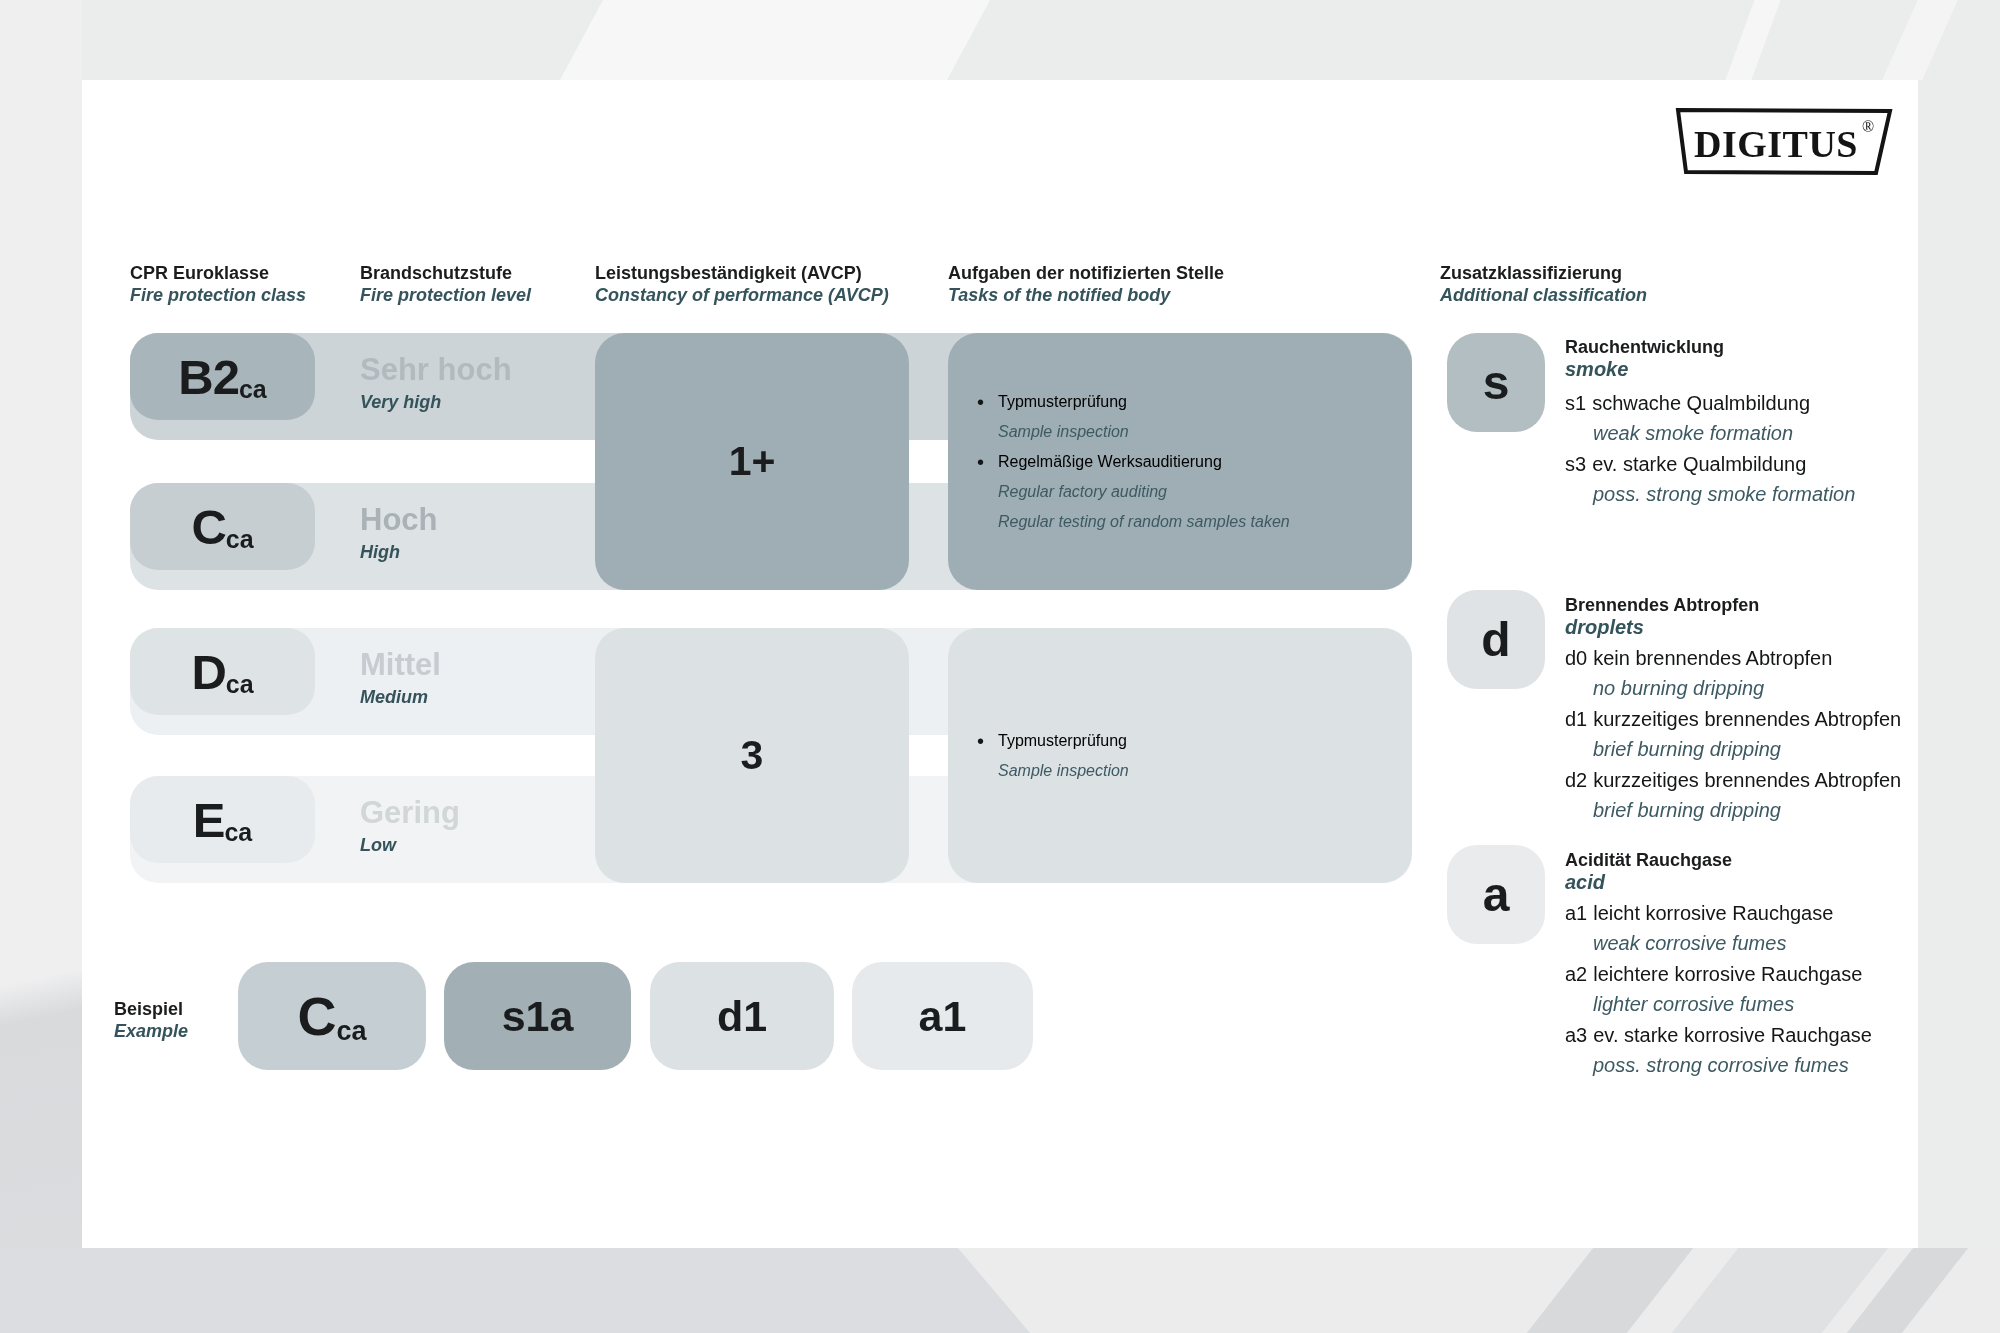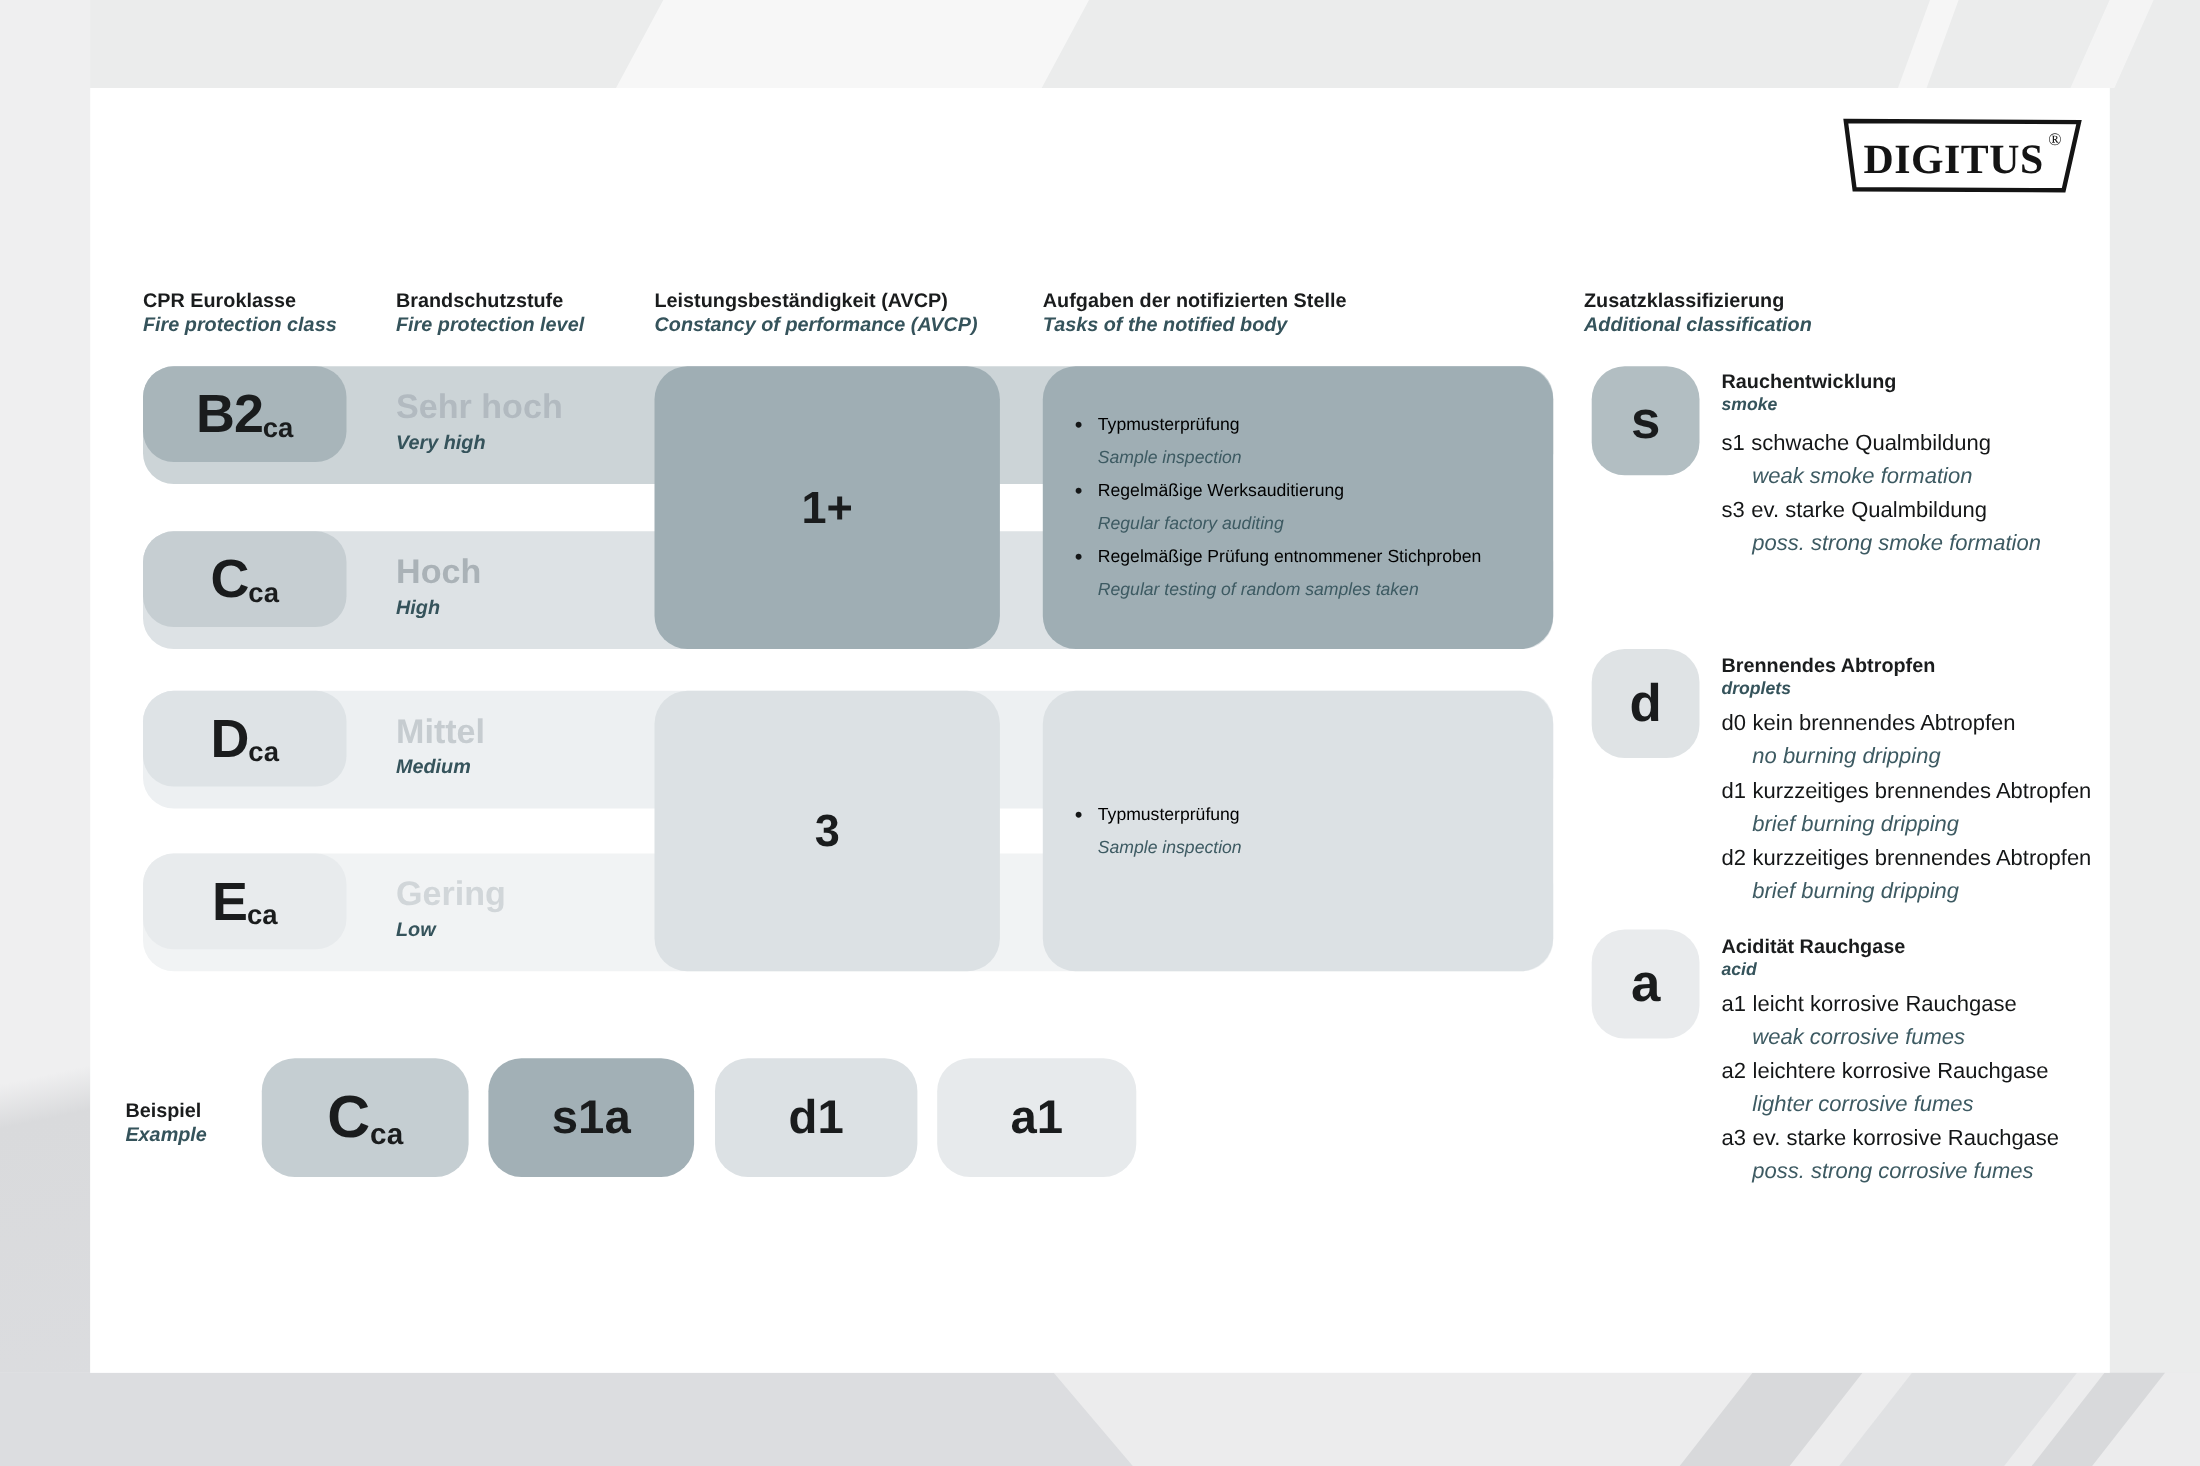--- a/index.html
+++ b/index.html
@@ -50,21 +50,21 @@
   .t-de::before{content:"\2022";position:absolute;left:-21px;top:0;font-size:20px;line-height:30px;color:#141617;}
   .t-en{font-size:16px;line-height:30px;font-style:italic;color:#3d5a62;}
   
   .abadge{
     position:absolute;left:1447px;width:98px;height:99px;border-radius:30px;z-index:2;
     display:flex;align-items:center;justify-content:center;
   }
   .ab-letter{font-size:48px;font-weight:bold;line-height:1;}
   .atitle{position:absolute;left:1565px;z-index:2;}
   .at-de{font-weight:bold;font-size:18px;line-height:22px;color:#1a1c1d;}
-  .at-en{font-weight:bold;font-style:italic;font-size:16px;line-height:22px;color:#35535b;}
+  .at-en{font-weight:bold;font-style:italic;font-size:20px;line-height:22px;color:#35535b;}
   .alist{position:absolute;left:1565px;z-index:2;}
   .ai-de{font-size:20px;line-height:30px;color:#141617;}
   .ai-code{margin-right:6px;}
   .ai-en{font-size:20px;line-height:31px;font-style:italic;color:#3d5a62;padding-left:28px;}
   
   .ex-label{position:absolute;left:114px;top:998px;z-index:2;}
   .exl-de{font-weight:bold;font-size:18px;line-height:22px;}
   .exl-en{font-weight:bold;font-style:italic;font-size:18px;line-height:22px;color:#35535b;}
   .ebadge{
     position:absolute;top:962px;height:108px;border-radius:30px;z-index:2;
@@ -169,21 +169,20 @@
 <div class="tasks" style="top:333px;height:257px;background:#9faeb4;">
   <div class="task">
     <div class="t-de">Typmusterprüfung</div>
     <div class="t-en">Sample inspection</div>
   </div>
   <div class="task">
     <div class="t-de">Regelmäßige Werksauditierung</div>
     <div class="t-en">Regular factory auditing</div>
   </div>
   <div class="task">
-    <div class="t-de">Regelmäßige Prüfung entnommener Stichproben</div>
     <div class="t-en">Regular testing of random samples taken</div>
   </div>
 </div>
 <div class="tasks" style="top:628px;height:255px;background:#dce1e4;">
   <div class="task">
     <div class="t-de">Typmusterprüfung</div>
     <div class="t-en">Sample inspection</div>
   </div>
 </div>
 

